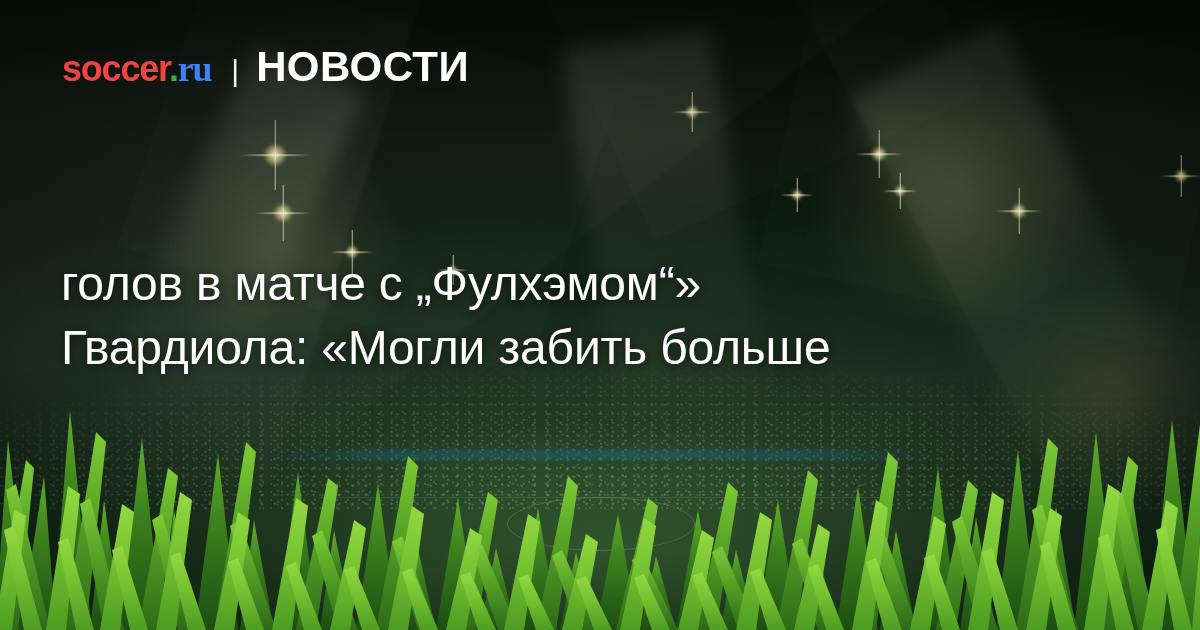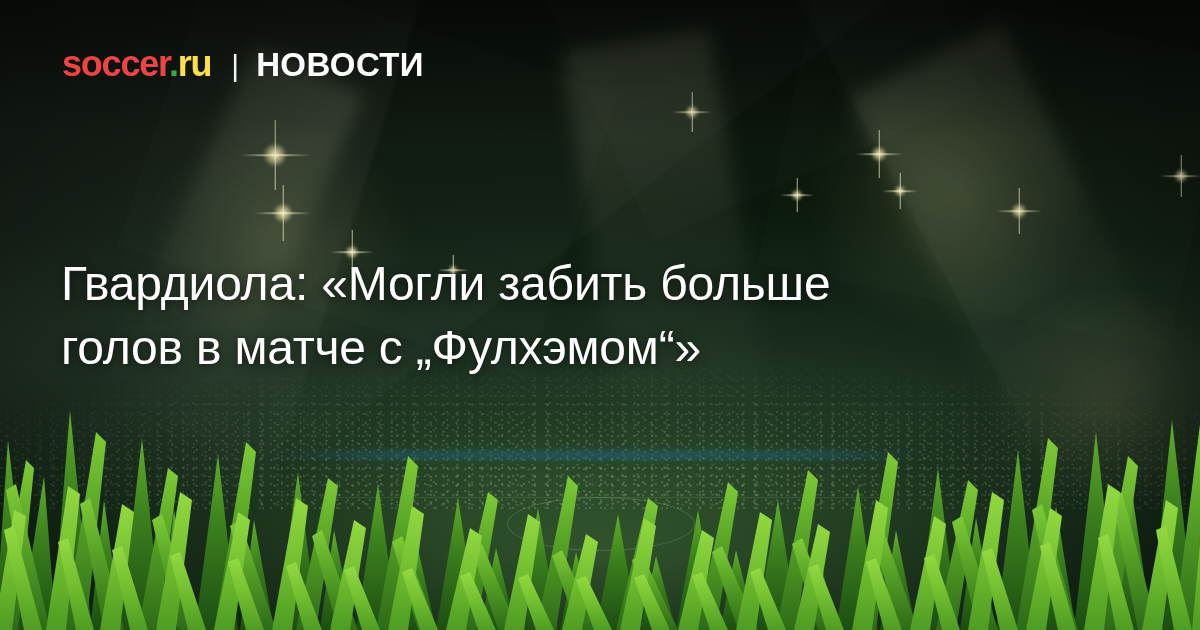--- a/index.html
+++ b/index.html
@@ -153,33 +153,33 @@
     z-index: 5;
   }
   .logo {
     font-size: 36px;
     font-weight: bold;
     letter-spacing: -1.2px;
     line-height: 1;
   }
   .logo .w-soccer { color: #ef4444; }
   .logo .w-dot    { color: #35a94a; }
-  .logo .w-ru     { color: #fde047; }
+  .logo .w-ru     { color: #3b82f6; font-family: Liberation Serif, serif; }
 
   .sep {
     color: #ffffff;
     font-size: 30px;
     font-weight: 400;
     line-height: 1;
     margin: 0 17px 0 20px;
     opacity: .95;
   }
   .section {
     color: #ffffff;
-    font-size: 33px;
+    font-size: 42px;
     font-weight: bold;
     letter-spacing: 0.4px;
     line-height: 1;
     text-align: right;
   }
 
   
   .title {
     position: absolute;
     left: 61px;
@@ -257,22 +257,22 @@
 
   <div class="header">
     <div class="logo">
       <span class="w-soccer">soccer</span><span class="w-dot">.</span><span class="w-ru">ru</span>
     </div>
     <span class="sep">|</span>
     <span class="section">НОВОСТИ</span>
   </div>
 
   <h1 class="title">
+    <span class="line">голов в матче с „Фулхэмом“»</span>
     <span class="line">Гвардиола: «Могли забить больше</span>
-    <span class="line">голов в матче с „Фулхэмом“»</span>
   </h1>
 
   <div class="grass">
     <svg viewBox="0 0 1200 250" preserveAspectRatio="none">
       <defs>
         <linearGradient id="gA" x1="0" y1="1" x2="0" y2="0">
           <stop offset="0%" stop-color="#4e9c22"></stop>
           <stop offset="55%" stop-color="#76c232"></stop>
           <stop offset="100%" stop-color="#93d941"></stop>
         </linearGradient>

